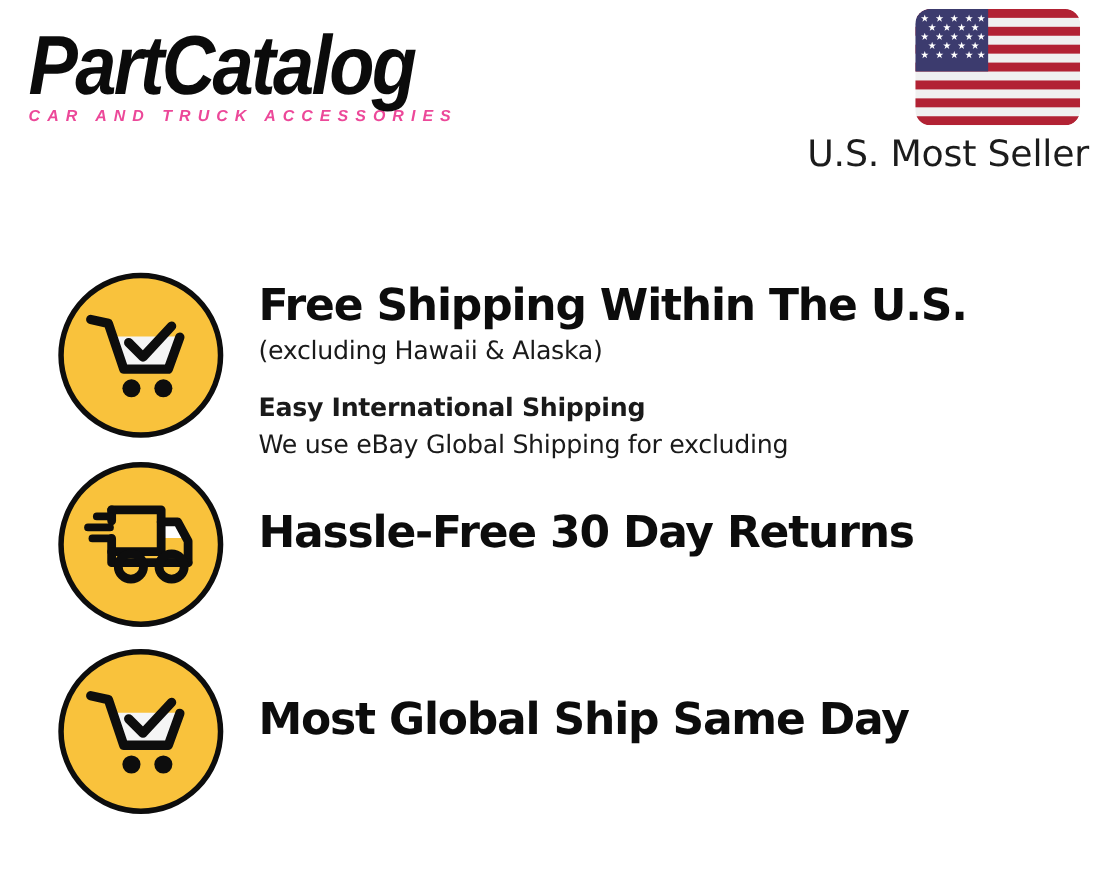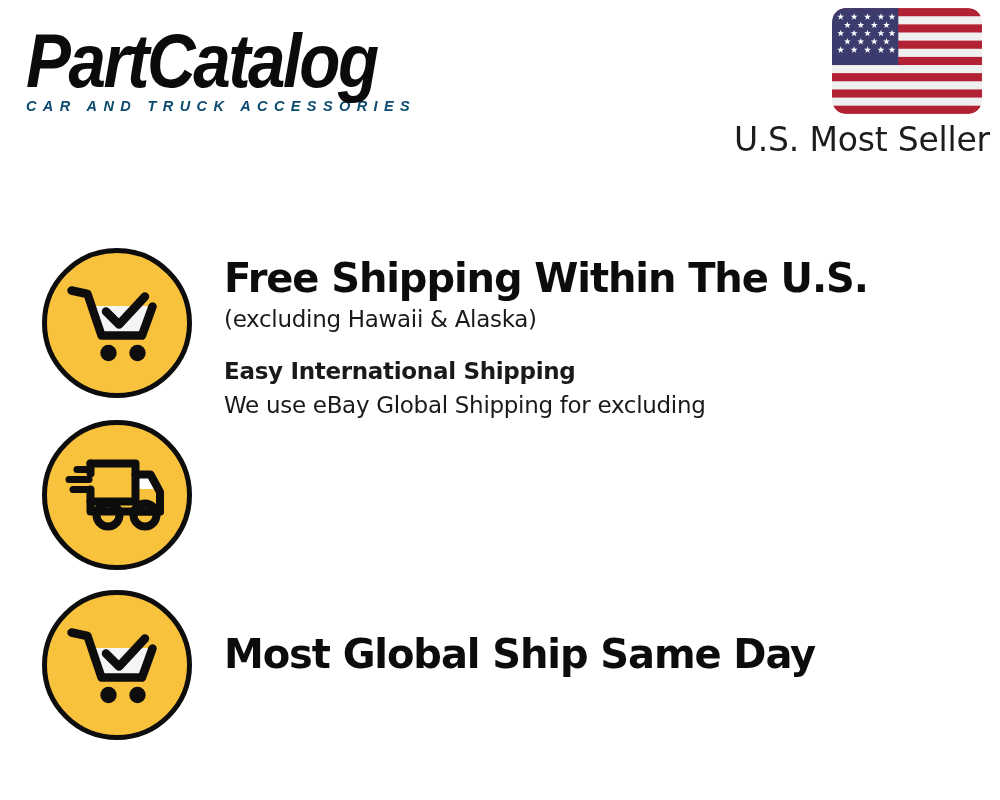--- a/index.html
+++ b/index.html
@@ -37,21 +37,21 @@
     transform-origin: left top;
     white-space: nowrap;
   }
   #brand-tagline {
     margin-top: 8px;
     font-family: "Liberation Sans", sans-serif;
     font-weight: 700;
     font-style: italic;
     font-size: 14.5px;
     letter-spacing: 6.4px;
-    color: #0c4a6e;
+    color: #ec4899;
     white-space: nowrap;
   }
 
   #us-seller-block {
     position: absolute;
     right: 10px;
     top: 8px;
     width: 290px;
     text-align: right;
   }
@@ -75,20 +75,21 @@
     white-space: nowrap;
   }
 
   
   .feature-row {
     position: absolute;
     left: 0;
     width: 936px;
     display: flex;
     align-items: flex-start;
+    padding-left: 11px;
   }
   #feature-row-0 { top: 248px; }
   #feature-row-1 { top: 420px; }
   #feature-row-2 { top: 590px; }
 
   .feature-badge {
     flex: 0 0 auto;
     width: 150px;
     height: 150px;
     margin-left: 42px;
@@ -236,20 +237,23 @@
       <path d="M25.5 52.5 L25.5 62.5 L95 62.5" fill="none" stroke="#0d0d0d" stroke-width="8" stroke-linecap="round" stroke-linejoin="round"></path>
 
       <circle cx="43" cy="66" r="11.5" fill="none" stroke="#0d0d0d" stroke-width="8"></circle>
       <circle cx="80" cy="66" r="11.5" fill="none" stroke="#0d0d0d" stroke-width="8"></circle>
 
       <path d="M12 20.5 L24 20.5" fill="none" stroke="#0d0d0d" stroke-width="7" stroke-linecap="round"></path>
       <path d="M4 30.5 L24 30.5" fill="none" stroke="#0d0d0d" stroke-width="7" stroke-linecap="round"></path>
       <path d="M8 40.5 L24 40.5" fill="none" stroke="#0d0d0d" stroke-width="7" stroke-linecap="round"></path>
     </svg>
   </div>
+  <div class="feature-text row-title-centered">
+    <div class="feature-title">Hassle-Free 30 Day Returns</div>
+  </div>
 </div>
 
 <div class="feature-row" id="feature-row-2">
   <div class="feature-badge">
     <svg width="104" height="100" viewBox="0 0 104 100">
       <path d="M28.5 33 L84 33 L74.5 61 L38.5 61 Z" fill="#F5F5F5"></path>
       <path d="M6.5 17.5 L22.5 21 L36.5 62.5 L77 62.5 L87.5 33.5" fill="none" stroke="#0d0d0d" stroke-width="8.5" stroke-linecap="round" stroke-linejoin="round"></path>
       <path d="M41 38.5 L54 51.5 L80 23.5" fill="none" stroke="#0d0d0d" stroke-width="8.5" stroke-linecap="round" stroke-linejoin="round"></path>
       <circle cx="43.5" cy="80" r="8.2" fill="#0d0d0d"></circle>
       <circle cx="72.5" cy="80" r="8.2" fill="#0d0d0d"></circle>

